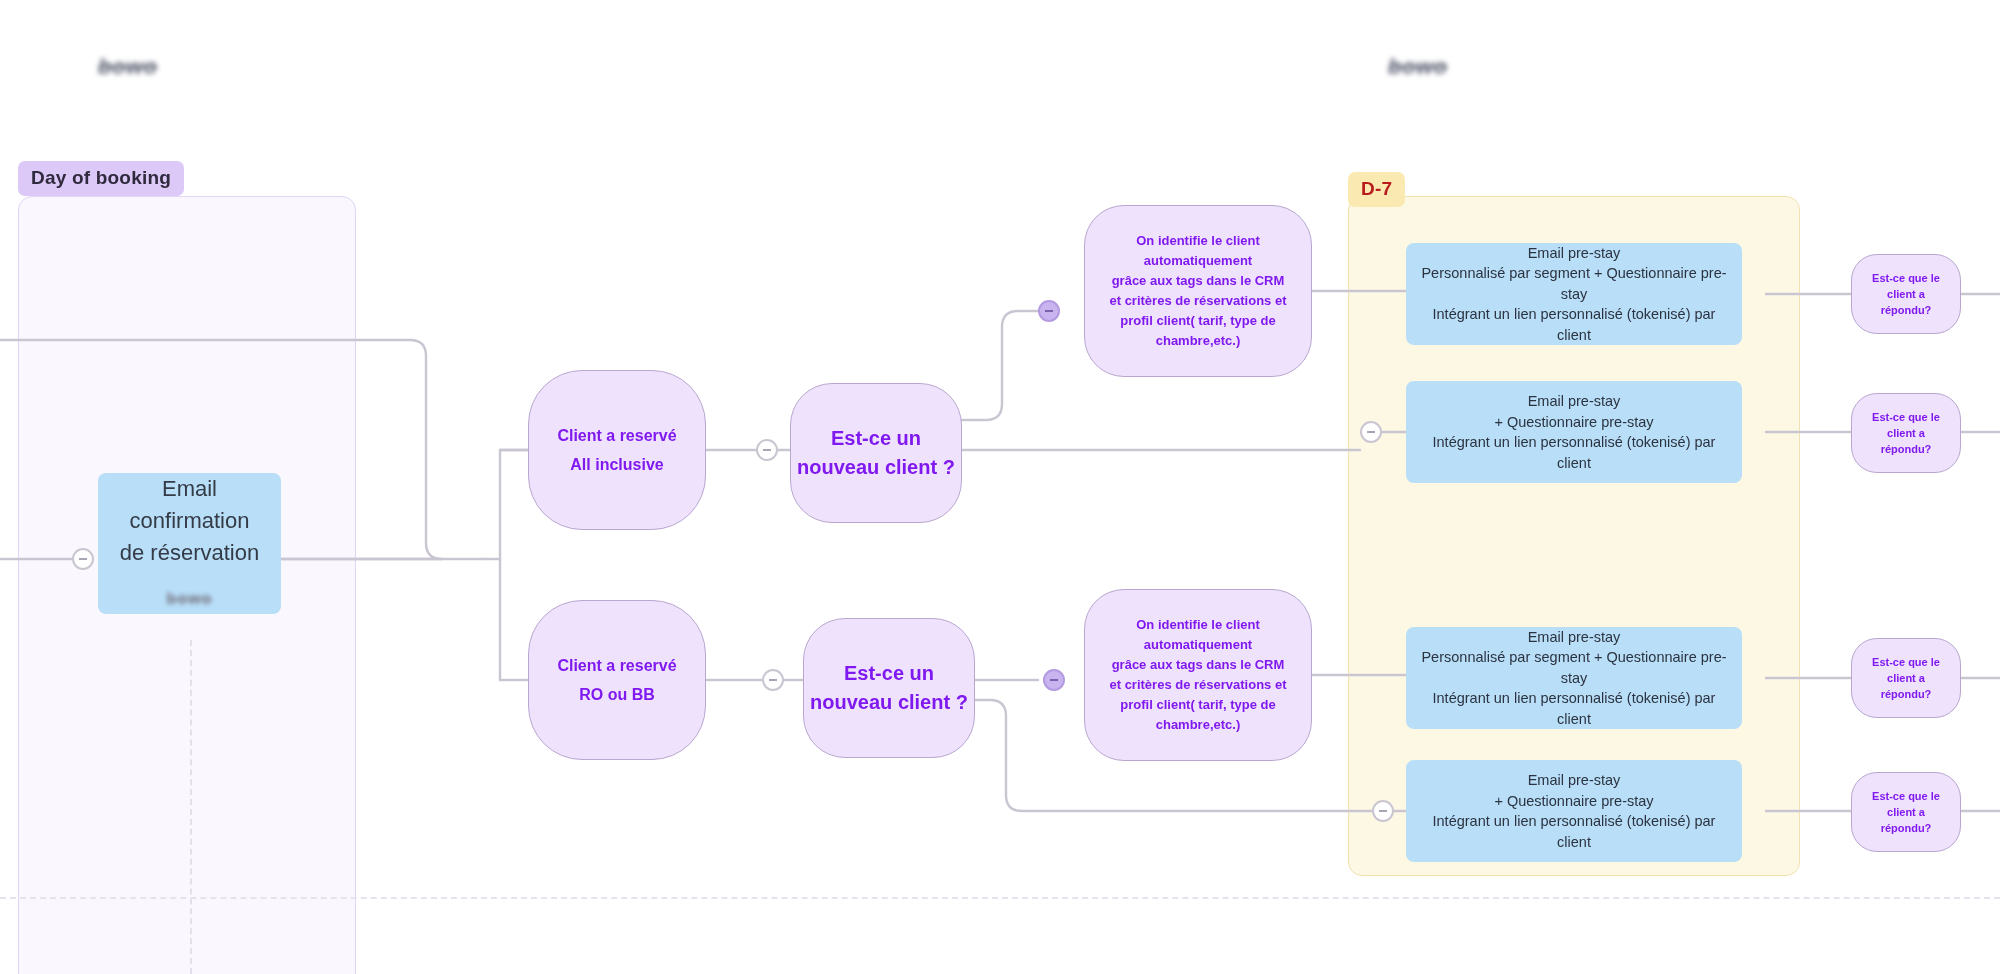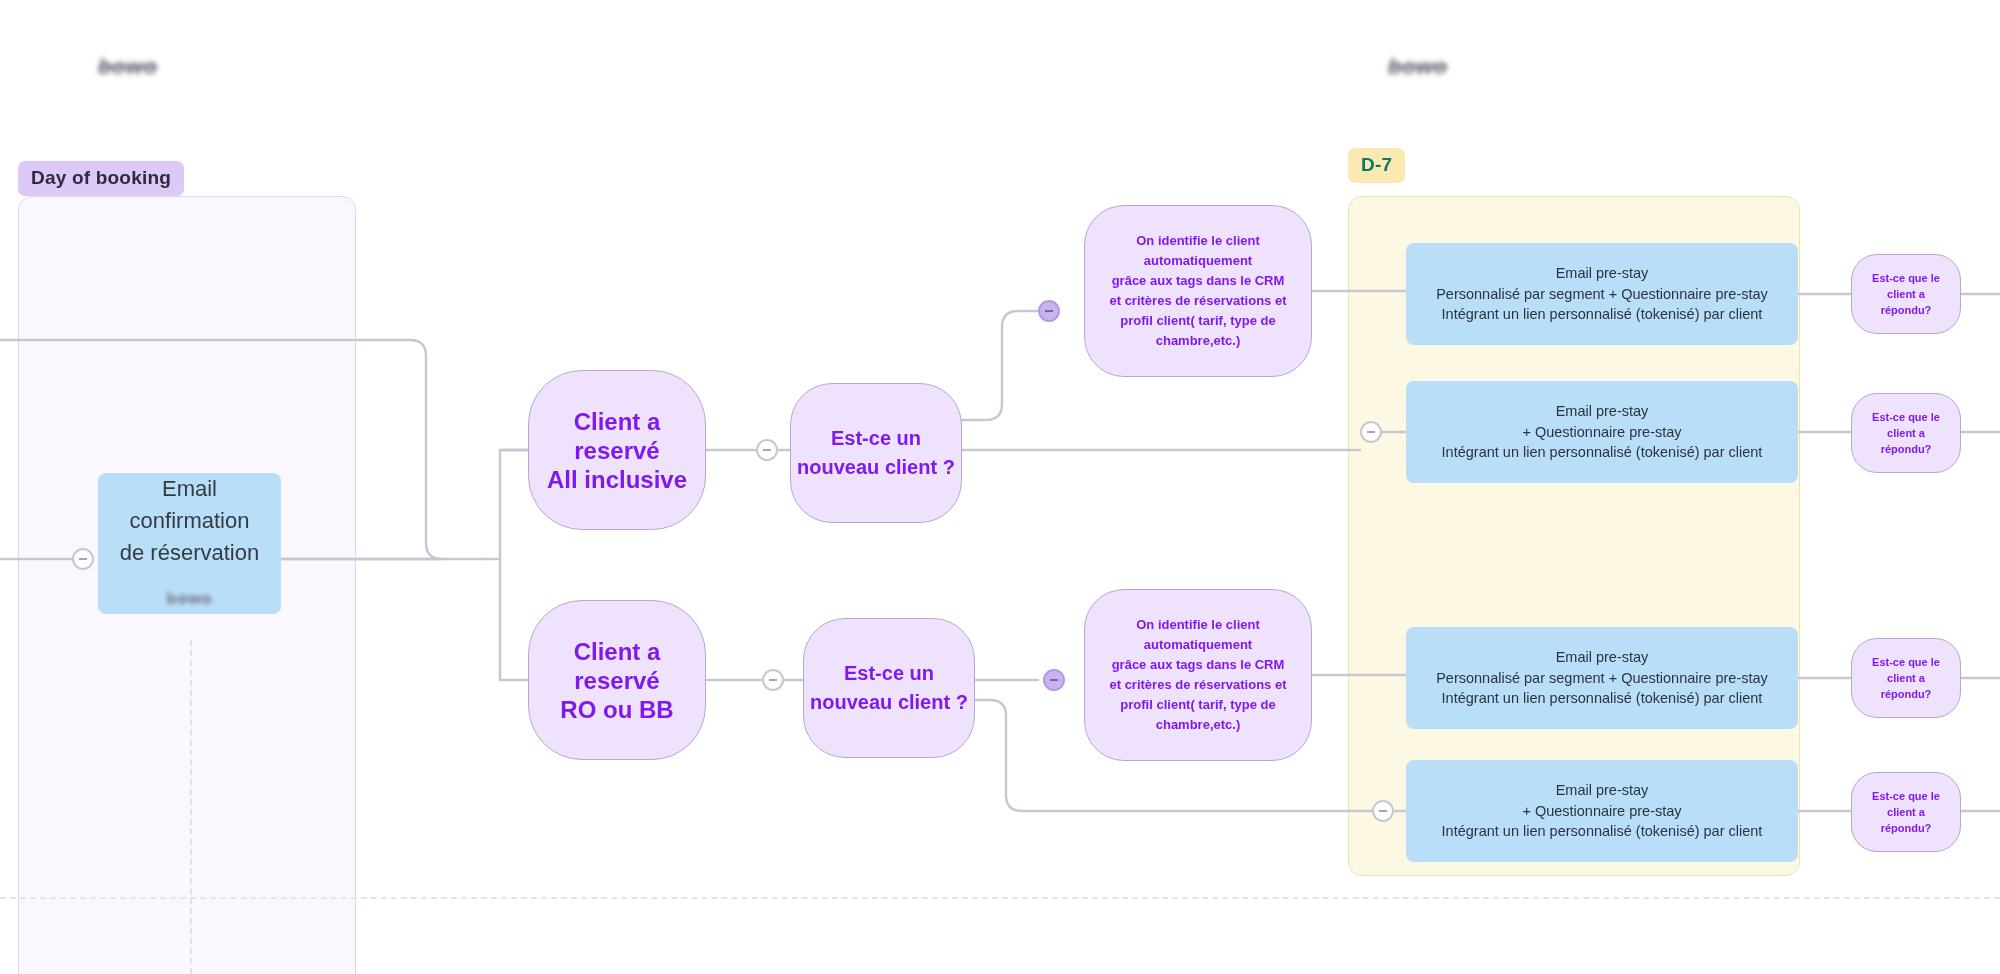--- a/index.html
+++ b/index.html
@@ -53,23 +53,23 @@
     white-space: nowrap;
   }
   .badge-booking {
     left: 18px;
     top: 161px;
     background: #ddc9f7;
     text-align: center;
   }
   .badge-d7 {
     left: 1348px;
-    top: 148px;
+    top: 172px;
     background: #fae9b0;
-    color: #0f766e;
+    color: #b91c1c;
   }
 
   
   .guide {
     position: absolute;
     pointer-events: none;
   }
   .guide-h {
     left: 0;
     top: 897px;
@@ -133,21 +133,21 @@
     font-weight: 700;
     letter-spacing: 1px;
     margin-top: 14px;
     text-decoration: line-through;
   }
 
   .node-decision {
     width: 178px;
     height: 160px;
     border-radius: 54px;
-    font-size: 24px;
+    font-size: 16px;
     line-height: 29px;
   }
   .node-dec-ai   { left: 528px; top: 370px; }
   .node-dec-robb { left: 528px; top: 600px; }
 
   .node-question {
     width: 172px;
     height: 140px;
     border-radius: 42px;
     font-size: 20px;
@@ -162,21 +162,21 @@
     border-radius: 40px;
     font-size: 13px;
     line-height: 20px;
     font-weight: 700;
     padding: 6px 14px;
   }
   .node-note-top { left: 1084px; top: 205px; }
   .node-note-bot { left: 1084px; top: 589px; }
 
   .node-mail {
-    width: 392px;
+    width: 336px;
     height: 102px;
     font-size: 14.5px;
     line-height: 20.5px;
     padding: 6px 12px;
   }
   .node-mail-1 { left: 1406px; top: 243px; }
   .node-mail-2 { left: 1406px; top: 381px; }
   .node-mail-3 { left: 1406px; top: 627px; }
   .node-mail-4 { left: 1406px; top: 760px; }
 

